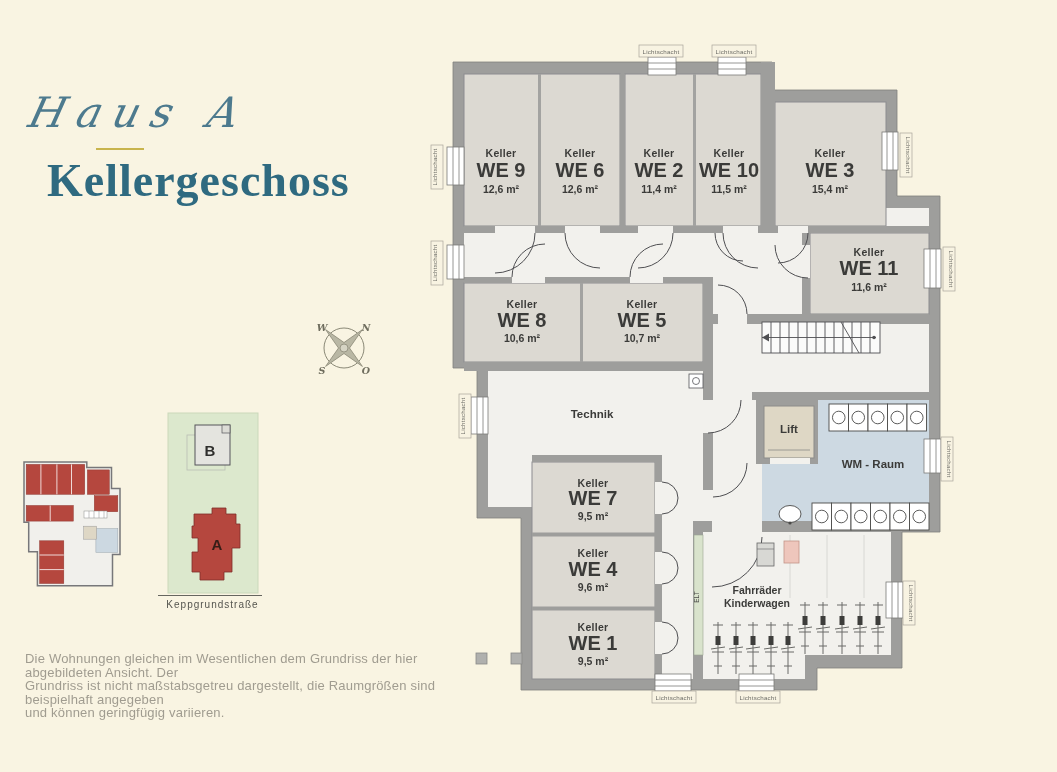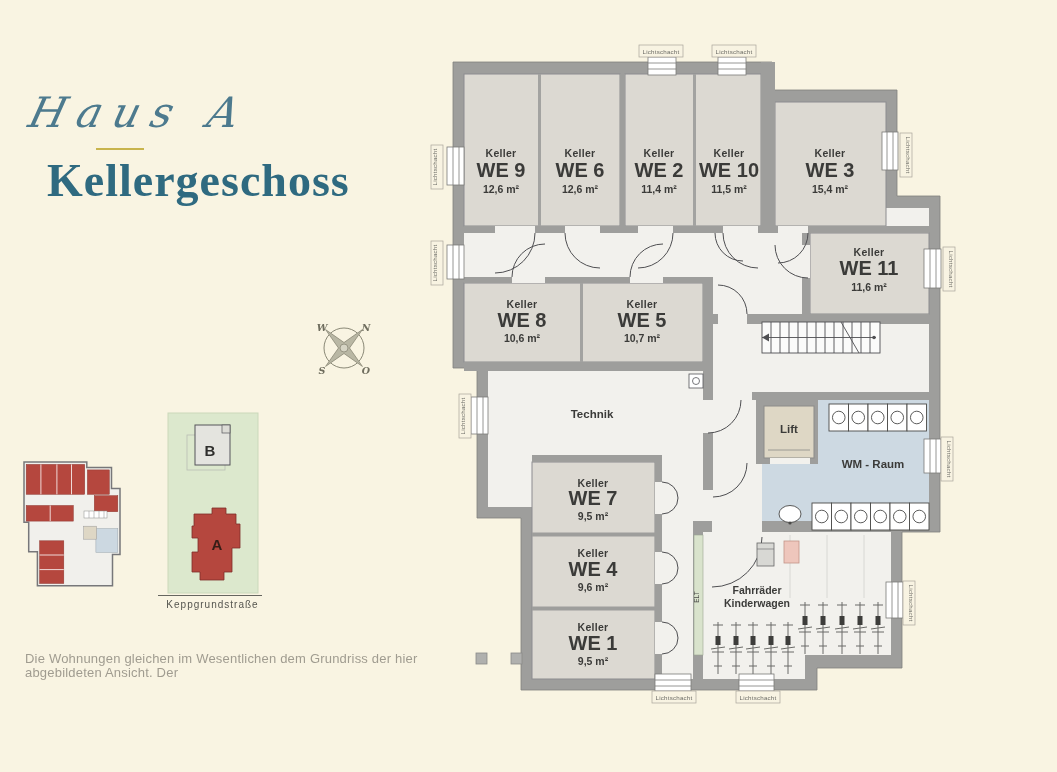--- a/index.html
+++ b/index.html
@@ -97,20 +97,22 @@
     <g>
       <path d="M39,108 L57,108 L57,102 L71,102 L71,108 L81,108 L81,118 L85,118 L85,142 L77,142 L77,166 L69,166 L69,174 L45,174 L45,166 L37,166 L37,146 L43,146 L43,132 L37,132 L37,120 L39,120 Z" fill="#b5473e" stroke="#7e2f28" stroke-width=".8"></path>
       <text class="site-letter-a" x="62" y="144">A</text>
     </g>
   </svg>
   <div class="street-line"></div>
   <div class="street-label">Keppgrundstraße</div>
 
   <div class="disclaimer">
     <div>Die Wohnungen gleichen im Wesentlichen dem Grundriss der hier abgebildeten Ansicht. Der</div>
+    <div>Grundriss ist nicht maßstabsgetreu dargestellt, die Raumgrößen sind beispielhaft angegeben</div>
+    <div>und können geringfügig variieren.</div>
   </div>
 
   <svg style="left:425px;top:35px" width="535" height="675" viewBox="425 35 535 675">
     <defs>
       <g id="washer">
         <rect x="0" y="0" width="19.5" height="27" fill="#ffffff" stroke="#4a4a48" stroke-width=".9"></rect>
         <circle cx="9.75" cy="13.5" r="6.3" fill="none" stroke="#4a4a48" stroke-width=".9"></circle>
       </g>
       <g id="bike" stroke="#6b6b68" stroke-width="1">
         <line x1="0" y1="0" x2="0" y2="52"></line>

